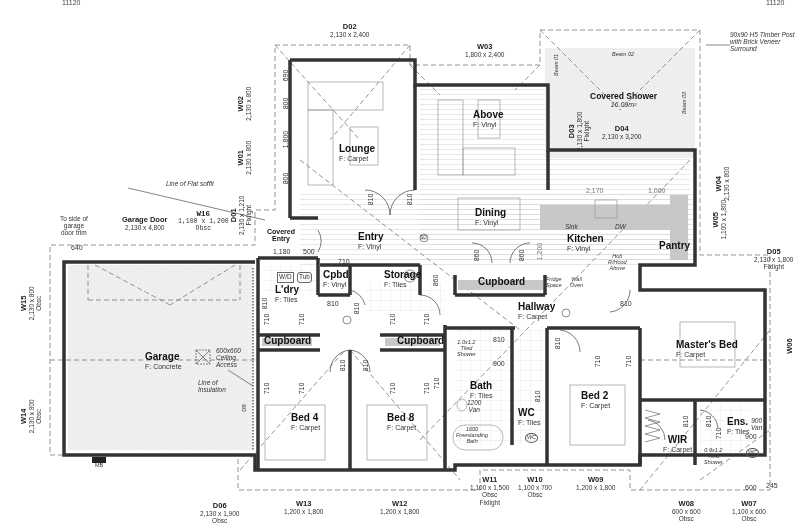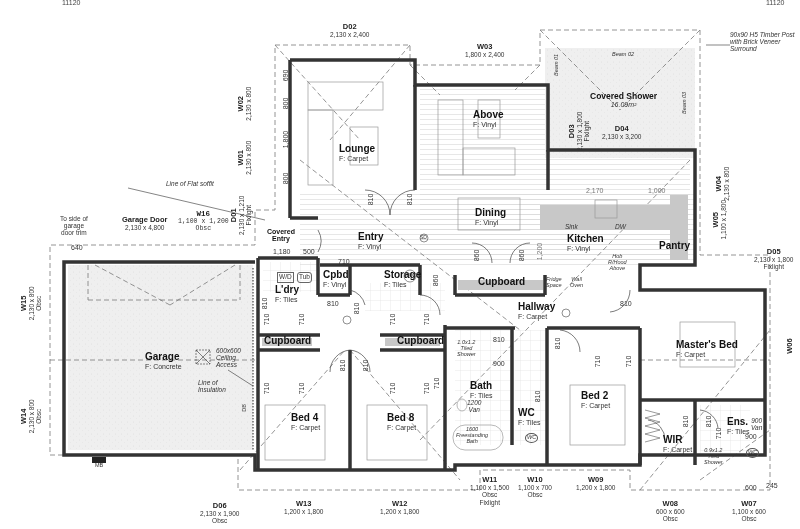--- a/index.html
+++ b/index.html
@@ -261,21 +261,21 @@
   </div>
 <div class="lbl" style="left:518px;top:476px;">
     <span class="t">W10</span>
     <span class="s">1,100 x 700</span>
     <span class="s">Obsc</span>
   </div>
 <div class="lbl" style="left:576px;top:476px;">
     <span class="t">W09</span>
     <span class="s">1,200 x 1,800</span>
   </div>
-<div class="lbl" style="left:656px;top:500px;text-align:center;">
+<div class="lbl" style="left:672px;top:500px;text-align:center;">
     <span class="t">W08</span>
     <span class="s">600 x 600</span>
     <span class="s">Obsc</span>
   </div>
 <div class="lbl" style="left:732px;top:500px;">
     <span class="t">W07</span>
     <span class="s">1,100 x 600</span>
     <span class="s">Obsc</span>
   </div>
 
@@ -355,21 +355,21 @@
     <span class="f">F: Tiles</span>
   </div>
 <div class="room" style="left:581px;top:391px;">
     <span class="n">Bed 2</span>
     <span class="f">F: Carpet</span>
   </div>
 <div class="room" style="left:676px;top:340px;">
     <span class="n">Master's Bed</span>
     <span class="f">F: Carpet</span>
   </div>
-<div class="room" style="left:663px;top:435px;">
+<div class="room" style="left:663px;top:435px;text-align:center;">
     <span class="n">WIR</span>
     <span class="f">F: Carpet</span>
   </div>
 <div class="room" style="left:727px;top:417px;">
     <span class="n">Ens.</span>
     <span class="f">F: Tiles</span>
   </div>
 
 <div class="note" style="left:730px;top:32px;">
     <div>90x90 H5 Timber Post</div>

